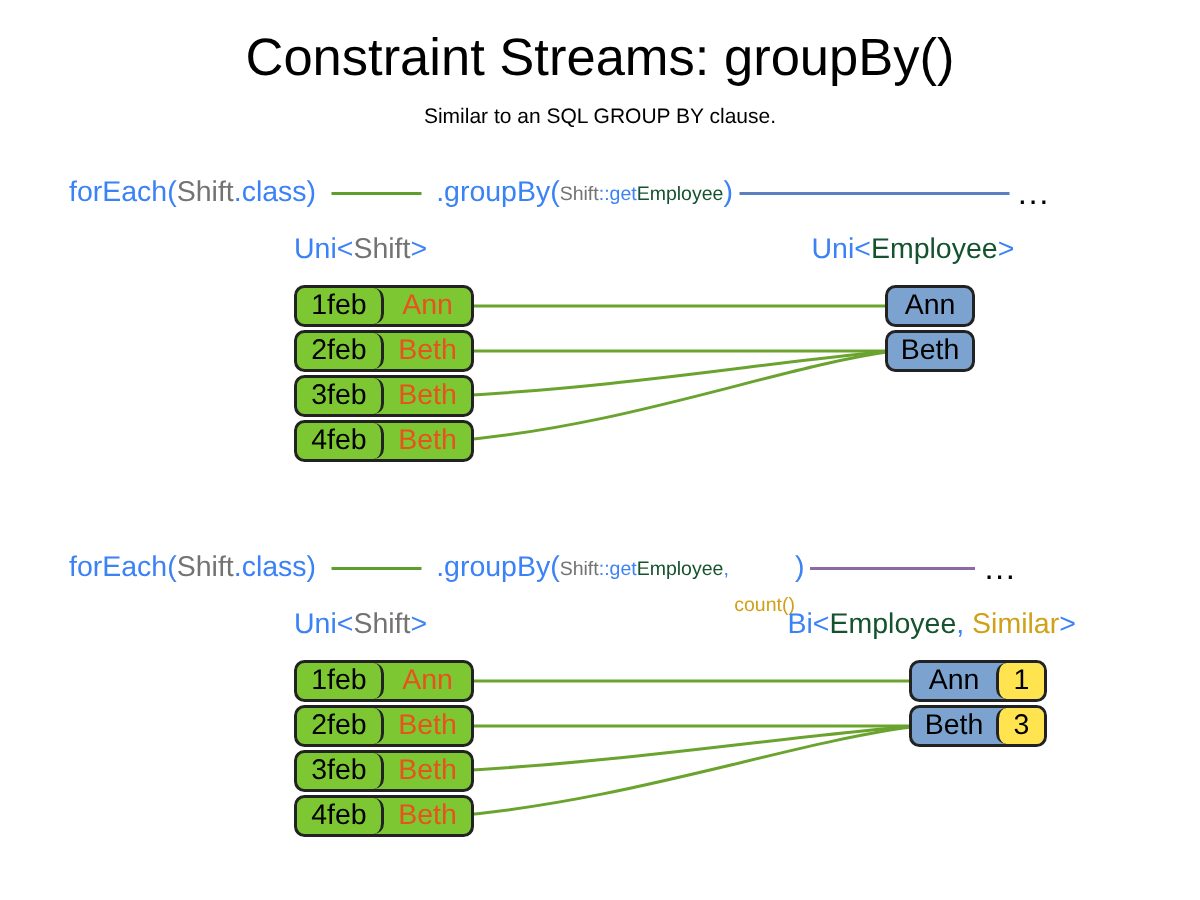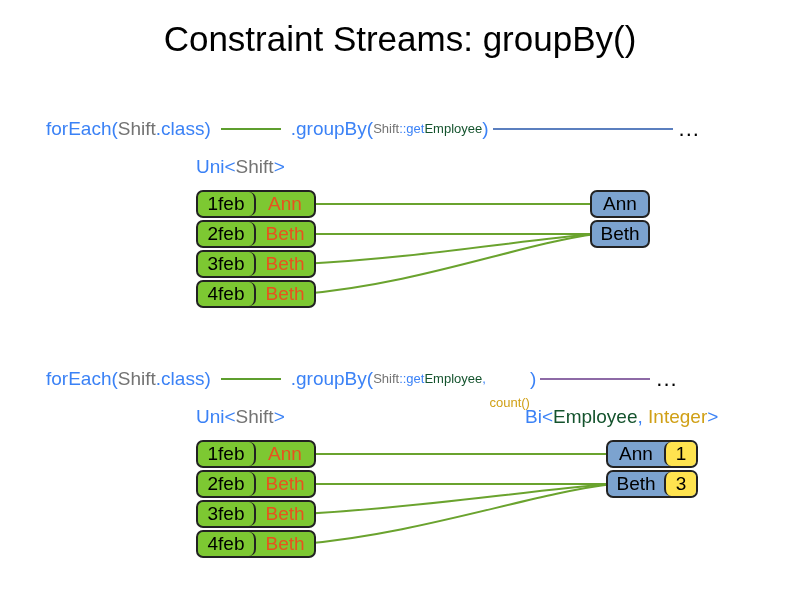--- a/index.html
+++ b/index.html
@@ -160,37 +160,41 @@
     height: 600px;
     pointer-events: none;
   }
 </style>
 </head>
 <body>
 
 <div id="root">
 
   <div class="title">Constraint Streams: groupBy()</div>
+  <div class="subtitle">Similar to an SQL GROUP BY clause.</div>
 
   <div class="code-line" style="top:116px;">
     <span class="seg c-black">forEach(</span>
     <span class="seg c-green">Shift</span>
     <span class="seg c-black">.class)</span>
     <span class="conn green" style="width:60px;margin:0 10px;"></span>
     <span class="seg c-black">.groupBy(</span>
     <span class="seg small c-green">Shift</span>
     <span class="seg small c-black">::get</span>
     <span class="seg small c-blue">Employee</span>
     <span class="seg c-black">)</span>
     <span class="conn blue" style="width:180px;margin:0 6px 0 4px;"></span>
     <span class="seg dots">...</span>
   </div>
 
   <div class="type-label" style="top:155px;left:196px;">
     <span class="c-black">Uni&lt;</span><span class="c-green">Shift</span><span class="c-black">&gt;</span>
+  </div>
+  <div class="type-label" style="top:155px;left:541px;">
+    <span class="c-black">Uni&lt;</span><span class="c-blue">Employee</span><span class="c-black">&gt;</span>
   </div>
 
   <svg class="links" viewBox="0 0 800 600">
     <g fill="none" stroke="#6aa32e" stroke-width="2">
       <path d="M 302 204 L 596 204"></path>
       <path d="M 302 234 L 596 234"></path>
       <path d="M 302 264 C 420 258 520 240 596 234"></path>
       <path d="M 302 294 C 420 284 520 244 596 234"></path>
     </g>
   </svg>
@@ -232,21 +236,21 @@
     <span class="seg small c-gold">count()</span>
     <span class="seg c-black">)</span>
     <span class="conn purple" style="width:110px;margin:0 6px 0 4px;"></span>
     <span class="seg dots">...</span>
   </div>
 
   <div class="type-label" style="top:405px;left:196px;">
     <span class="c-black">Uni&lt;</span><span class="c-green">Shift</span><span class="c-black">&gt;</span>
   </div>
   <div class="type-label" style="top:405px;left:525px;">
-    <span class="c-black">Bi&lt;</span><span class="c-blue">Employee</span><span class="c-black">, </span><span class="c-gold">Integer</span><span class="c-black">&gt;</span>
+    <span class="c-black">Bi&lt;</span><span class="c-blue">Employee</span><span class="c-black">, </span><span class="c-gold">Similar</span><span class="c-black">&gt;</span>
   </div>
 
   <svg class="links" viewBox="0 0 800 600">
     <g fill="none" stroke="#6aa32e" stroke-width="2">
       <path d="M 302 454 L 612 454"></path>
       <path d="M 302 484 L 612 484"></path>
       <path d="M 302 514 C 420 508 530 490 612 484"></path>
       <path d="M 302 544 C 420 534 530 494 612 484"></path>
     </g>
   </svg>

